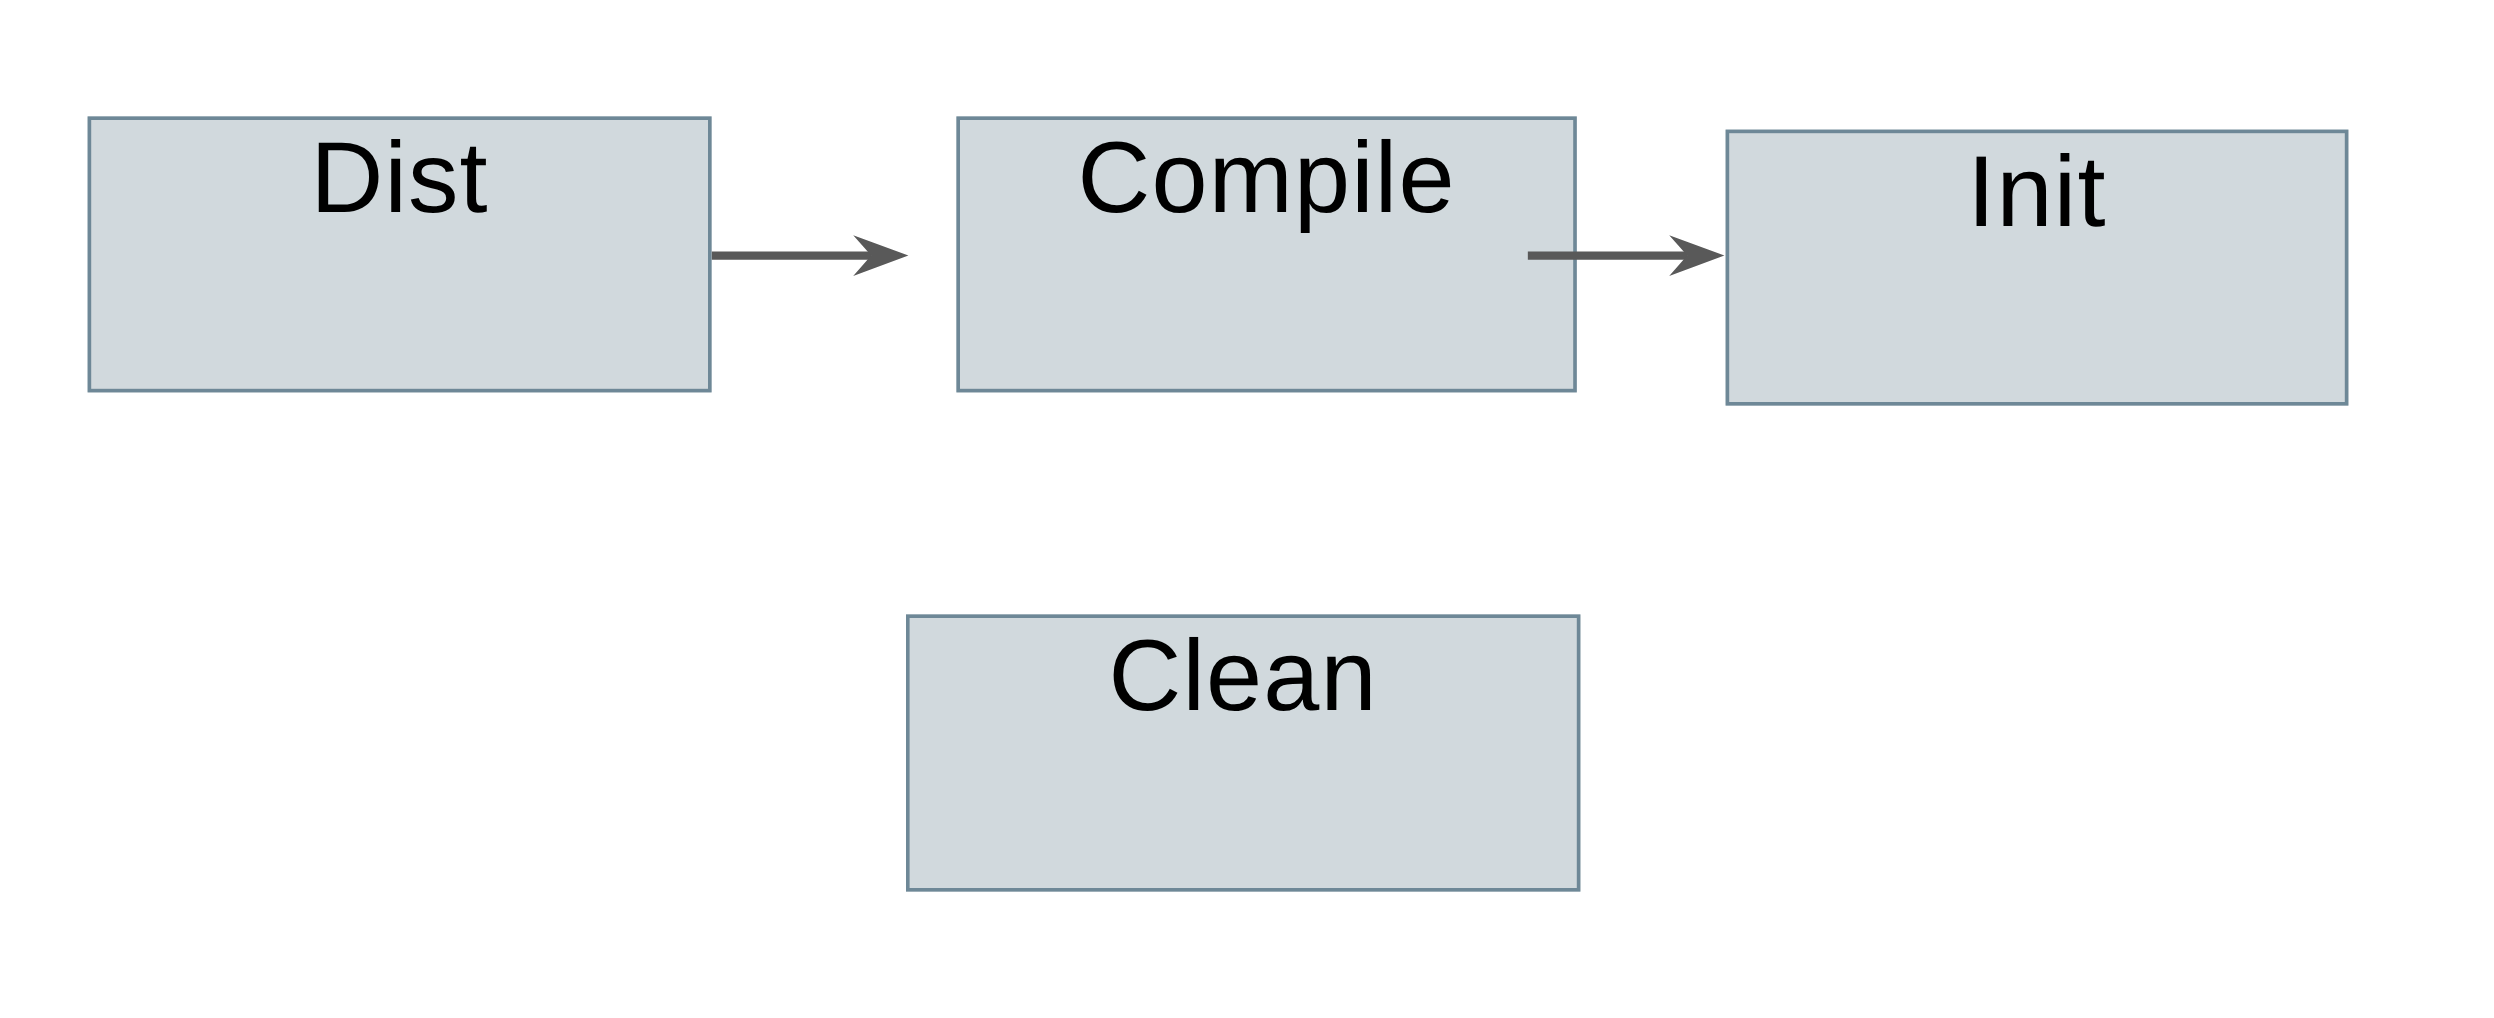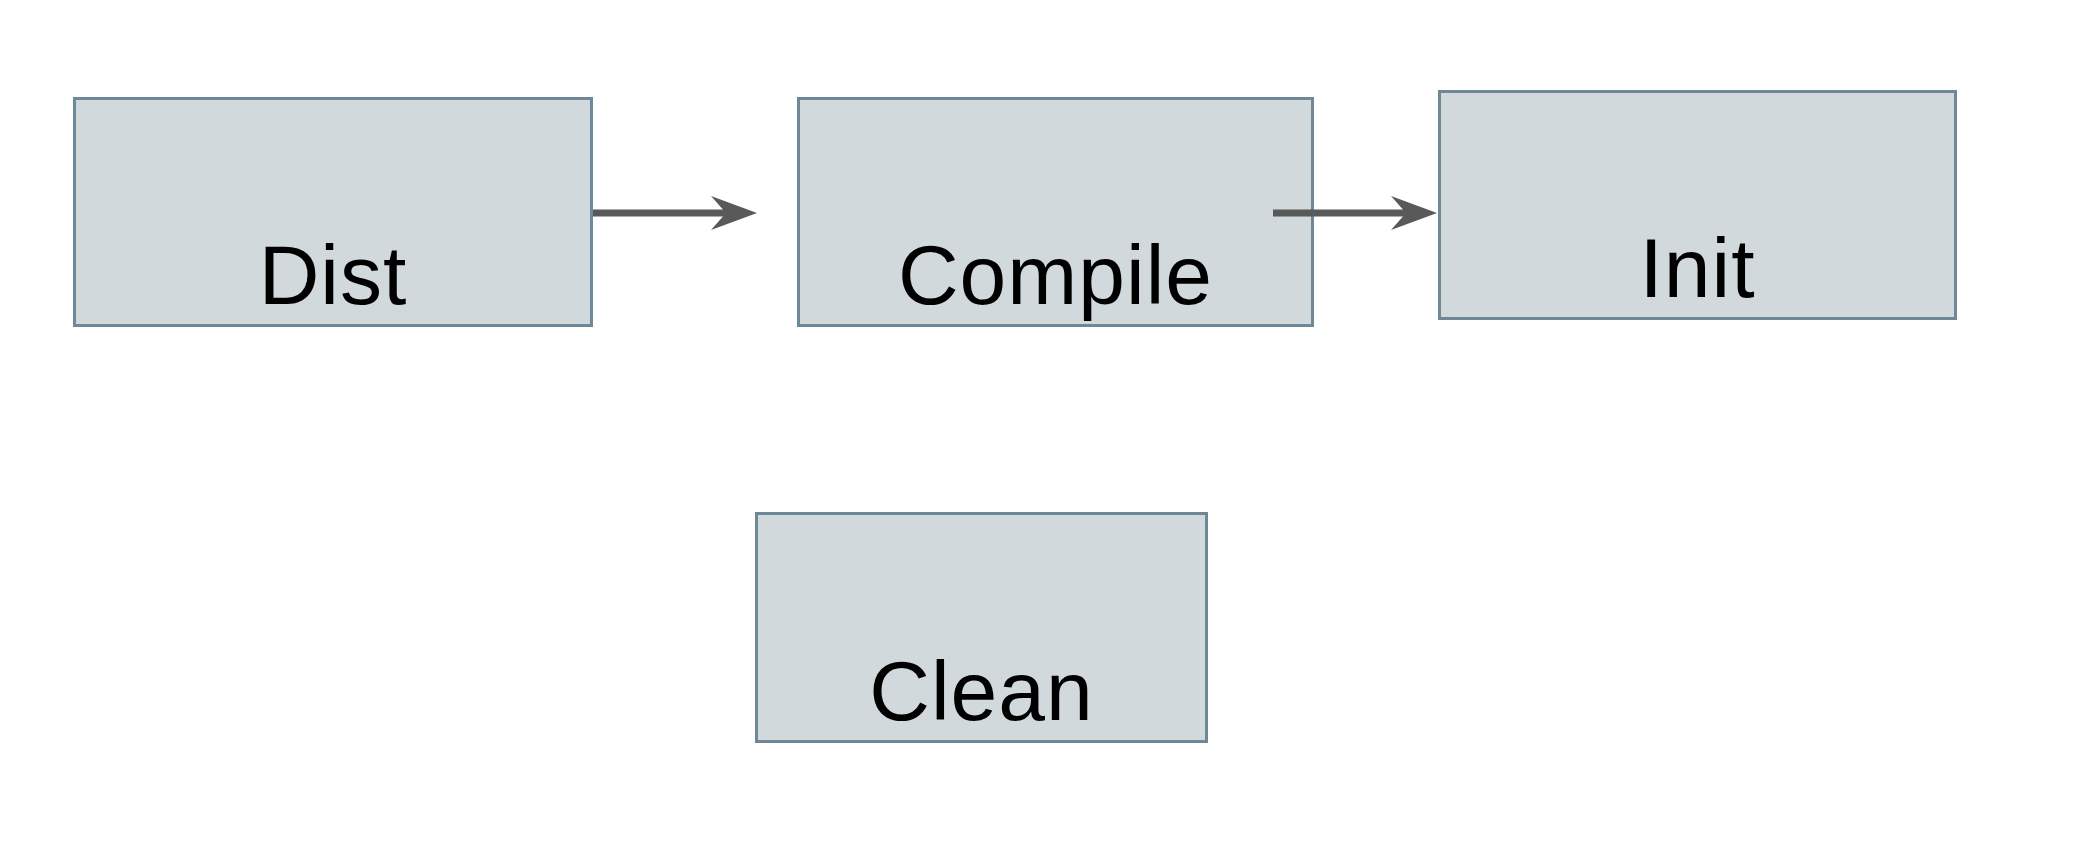--- a/index.html
+++ b/index.html
@@ -21,34 +21,34 @@
     height:848px;
     background:var(--bg);
     overflow:hidden;
   }
   .node{
     position:absolute;
     box-sizing:border-box;
     background:var(--node-fill);
     border:3px solid var(--node-border);
     display:flex;
-    align-items:flex-end;
+    align-items:flex-start;
     justify-content:center;
   }
   .node-label{
     font-size:84px;
     font-weight:400;
     color:var(--text);
     letter-spacing:1px;
     user-select:none;
   }
   .node-dist   { left:73px;   top:97px;  width:520px; height:230px; }
   .node-compile{ left:758px;  top:97px;  width:517px; height:230px;margin-left:39px; }
-  .node-init   { left:1438px; top:90px;  width:519px; height:230px; }
-  .node-clean  { left:755px;  top:512px; width:453px; height:231px; }
+  .node-init   { left:1438px; top:108px;  width:519px; height:230px; }
+  .node-clean  { left:755px;  top:512px; width:562px; height:231px; }
   .arrow{
     position:absolute;
     top:193px;
     width:165px;
     height:40px;
   }
   .arrow-1{ left:593px; }
   .arrow-2{ left:1273px; }
 </style>
 </head>

